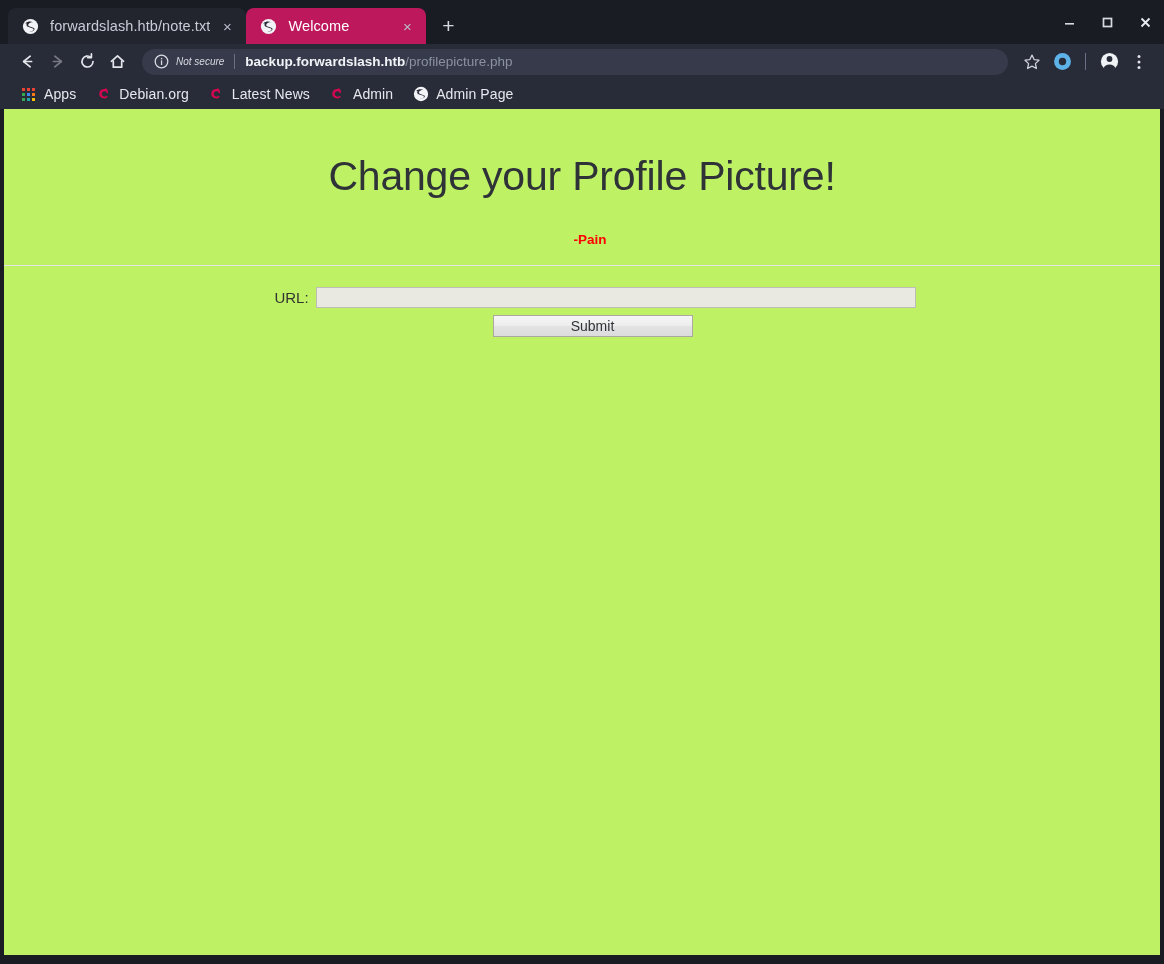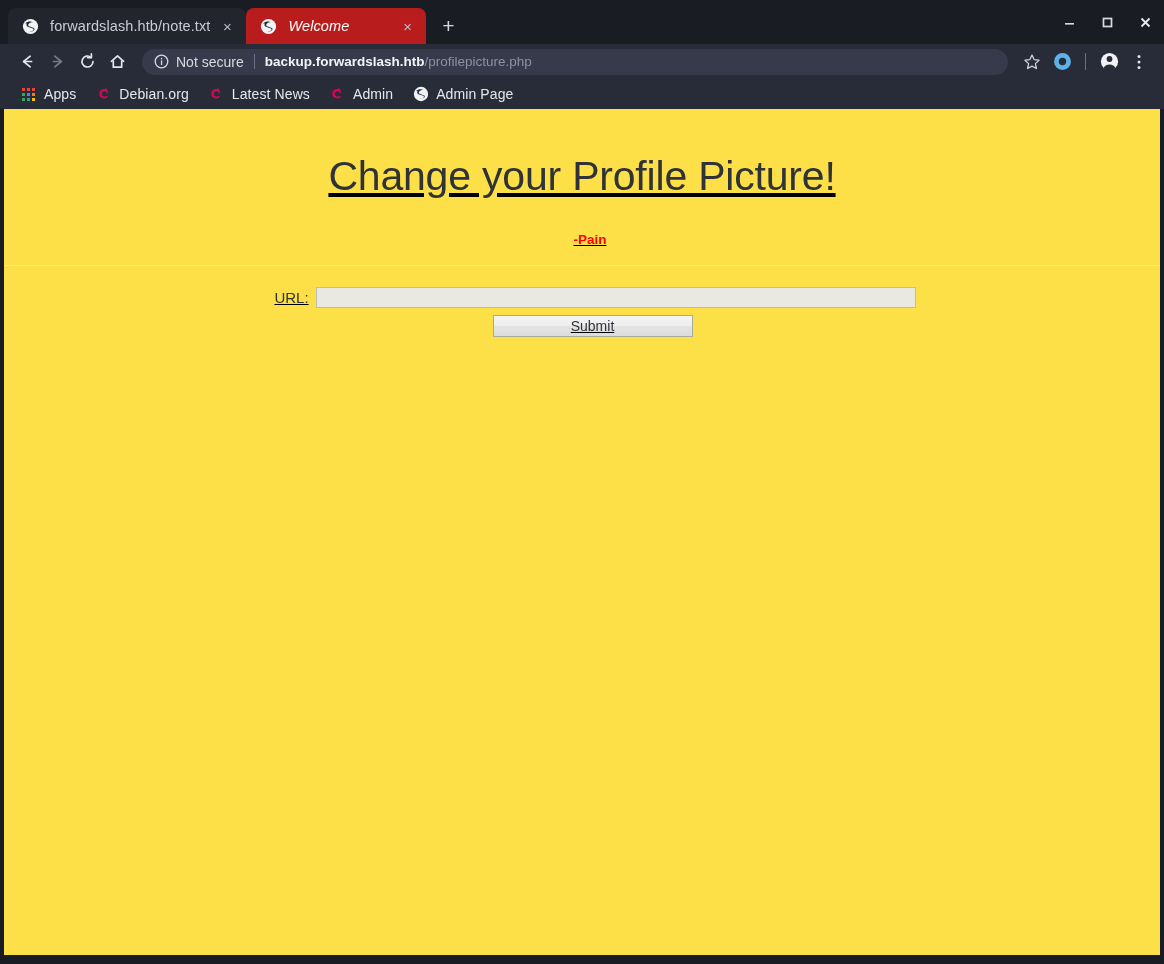--- a/index.html
+++ b/index.html
@@ -42,23 +42,22 @@
     max-width: 310px;
     min-width: 180px;
     position: relative;
     cursor: default;
   }
   .tab.inactive {
     background: #22242e;
     color: #c9ccd6;
   }
   .tab.active {
-    background: #b91c1c;
+    background: #be185d;
     color: #ffffff;
-    font-style: italic;
   }
 
   .tab-favicon {
     width: 17px;
     height: 17px;
     flex: 0 0 auto;
     margin-right: 11px;
     display: flex;
     align-items: center;
     justify-content: center;
@@ -160,24 +159,25 @@
     width: 15px;
     height: 15px;
     flex: 0 0 auto;
     margin-right: 7px;
     display: flex;
     align-items: center;
     justify-content: center;
   }
 
   .security-text {
-    font-size: 14px;
+    font-size: 10px;
     color: #d7dae2;
     white-space: nowrap;
     flex: 0 0 auto;
+    font-style: italic;
   }
 
   .omni-sep {
     width: 1px;
     height: 15px;
     background: #6a7085;
     margin: 0 10px;
     flex: 0 0 auto;
   }
 
@@ -259,24 +259,23 @@
 
   
   .viewport-wrap {
     flex: 1 1 auto;
     background: #1a1c24;
     padding: 0 4px 9px 4px;
     display: flex;
   }
   .viewport {
     flex: 1 1 auto;
-    background: #fde047;
+    background: #bef264;
     overflow: hidden;
     position: relative;
-    text-decoration: underline;
   }
 
   .page-content {
     padding-top: 0;
     font-family: "Liberation Serif", serif;
   }
 
   .page-heading {
     font-family: "Liberation Sans", sans-serif;
     font-size: 41px;

